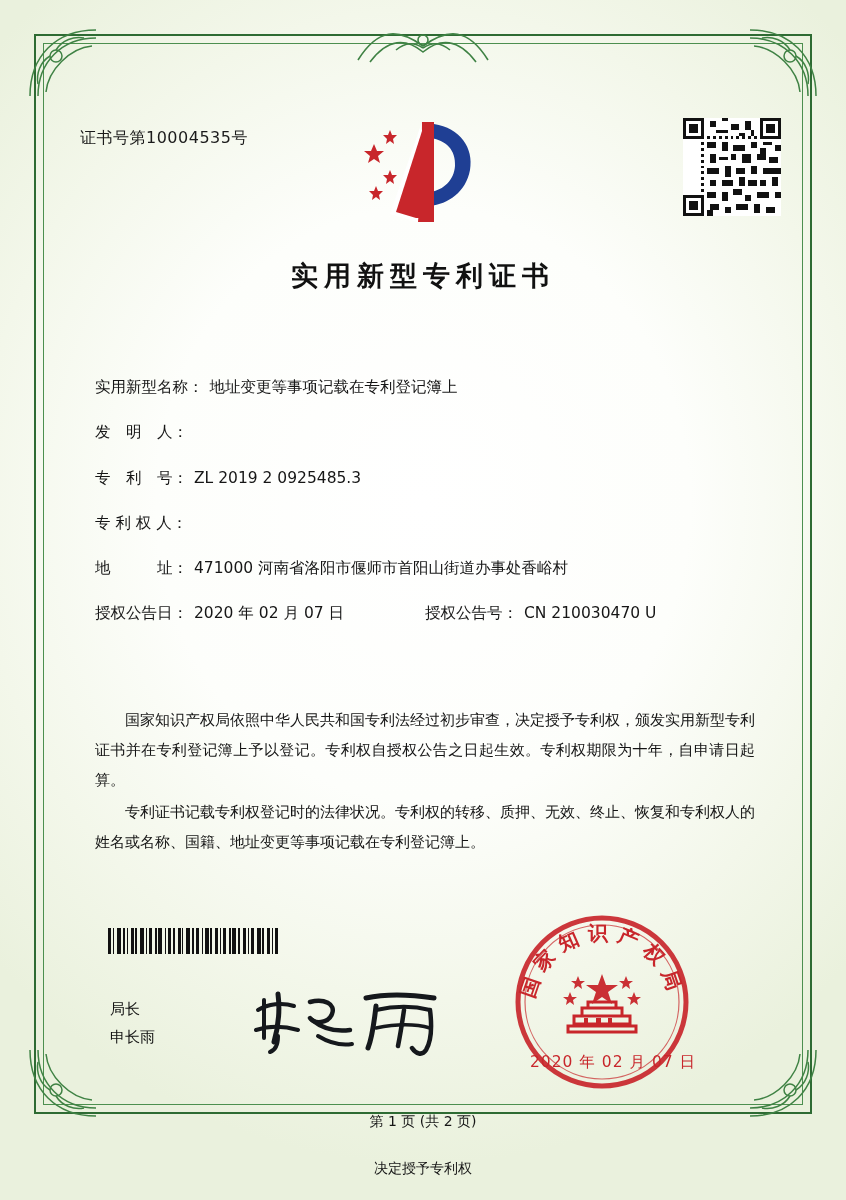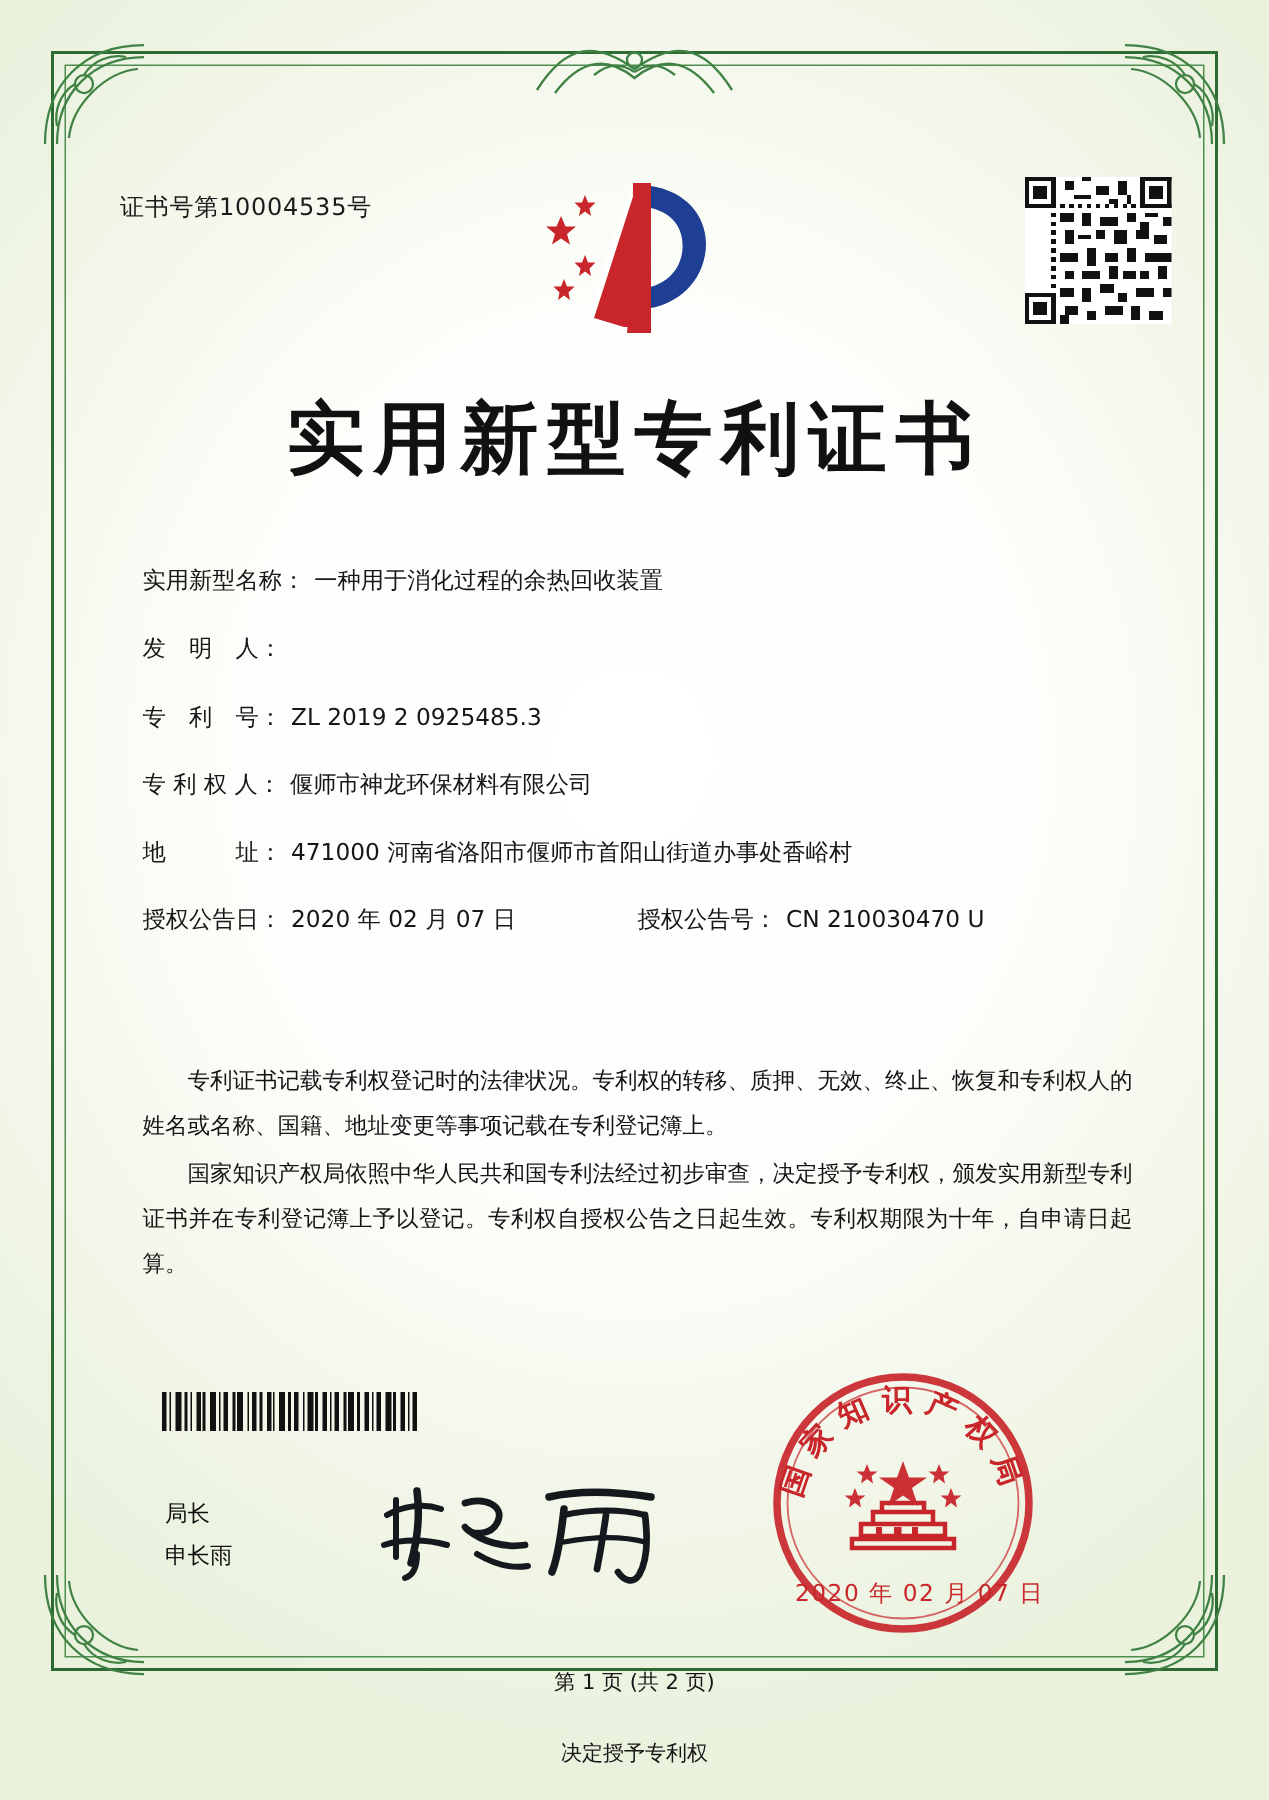--- a/index.html
+++ b/index.html
@@ -92,21 +92,21 @@
     width: 98px;
     height: 98px;
   }
 
   .main-title {
     position: absolute;
     left: 0;
     right: 0;
     top: 258px;
     text-align: center;
-    font-size: 52px;
+    font-size: 27px;
     font-weight: bold;
     letter-spacing: 6px;
     color: #111111;
     font-family: "DejaVu Sans", "Liberation Sans", sans-serif;
   }
 
   
   .fields {
     position: absolute;
     left: 95px;
@@ -402,52 +402,51 @@
         <rect x="8" y="31" width="2" height="2"></rect>
       </g>
     </svg>
   </div>
 
   <div class="main-title">实用新型专利证书</div>
 
   <div class="fields">
     <div class="field-row">
       <span class="field-label">实用新型名称：</span>
-      <span class="field-value">一种用于消化过程的余热回收装置</span>
+      <span class="field-value">地址变更等事项记载在专利登记簿上</span>
     </div>
     <div class="field-row">
       <span class="field-label">发　明　人：</span>
     </div>
     <div class="field-row">
       <span class="field-label">专　利　号：</span>
       <span class="field-value">ZL 2019 2 0925485.3</span>
     </div>
     <div class="field-row">
       <span class="field-label">专 利 权 人：</span>
-      <span class="field-value">偃师市神龙环保材料有限公司</span>
     </div>
     <div class="field-row">
       <span class="field-label">地　　　址：</span>
       <span class="field-value">471000 河南省洛阳市偃师市首阳山街道办事处香峪村</span>
     </div>
     <div class="field-row row-split">
       <span class="split-left">
         <span class="field-label">授权公告日：</span>
         <span class="field-value">2020 年 02 月 07 日</span>
       </span>
       <span class="split-right">
         <span class="field-label">授权公告号：</span>
         <span class="field-value">CN 210030470 U</span>
       </span>
     </div>
   </div>
 
   <div class="paragraphs">
+    <p>国家知识产权局依照中华人民共和国专利法经过初步审查，决定授予专利权，颁发实用新型专利证书并在专利登记簿上予以登记。专利权自授权公告之日起生效。专利权期限为十年，自申请日起算。</p>
     <p>专利证书记载专利权登记时的法律状况。专利权的转移、质押、无效、终止、恢复和专利权人的姓名或名称、国籍、地址变更等事项记载在专利登记簿上。</p>
-    <p>国家知识产权局依照中华人民共和国专利法经过初步审查，决定授予专利权，颁发实用新型专利证书并在专利登记簿上予以登记。专利权自授权公告之日起生效。专利权期限为十年，自申请日起算。</p>
   </div>
 
   <div class="barcode">
     <i style="width:3px"></i>
       <i style="width:2px;background:transparent"></i>
     <i style="width:1px"></i>
       <i style="width:3px;background:transparent"></i>
     <i style="width:4px"></i>
       <i style="width:2px;background:transparent"></i>
     <i style="width:2px"></i>

